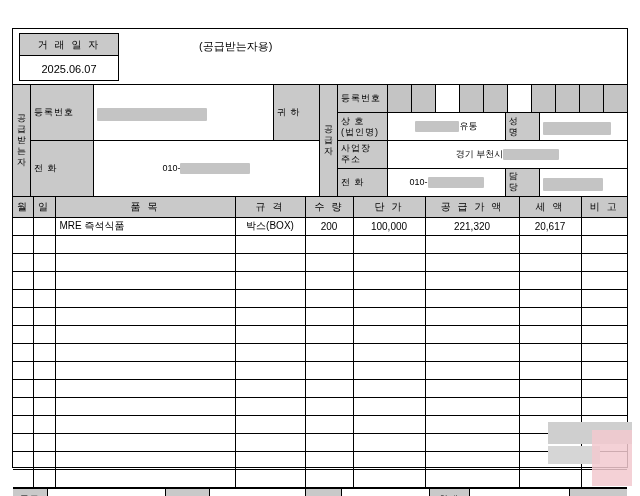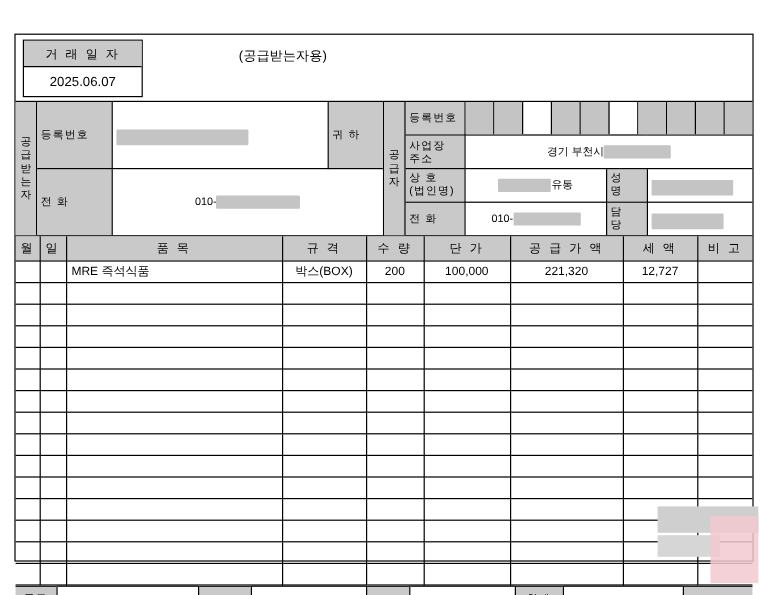--- a/index.html
+++ b/index.html
@@ -294,33 +294,33 @@
                     <i class="fill"></i>
                     <i></i>
                     <i class="fill"></i>
                     <i class="fill"></i>
                     <i class="fill"></i>
                     <i class="fill"></i>
               </span>
             </td>
           </tr>
           <tr>
+            <td class="lbl">상 호<br>(법인명)</td>
+            <td class="val center">
+              <span class="redact" style="width:44px;"></span><span>유통</span>
+            </td>
+            <td class="lbl">성<br>명</td>
+            <td class="val last">
+              <span class="redact tall" style="width:68px;margin-top:4px;"></span>
+            </td>
+          </tr>
+          <tr>
             <td class="lbl">사업장<br>주소</td>
             <td class="val center last" colspan="3">
               <span>경기 부천시</span><span class="redact" style="width:56px;"></span>
-            </td>
-          </tr>
-          <tr>
-            <td class="lbl">상 호<br>(법인명)</td>
-            <td class="val center">
-              <span class="redact" style="width:44px;"></span><span>유통</span>
-            </td>
-            <td class="lbl">성<br>명</td>
-            <td class="val last">
-              <span class="redact tall" style="width:68px;margin-top:4px;"></span>
             </td>
           </tr>
           <tr>
             <td class="lbl">전 화</td>
             <td class="val center">
               <span>010-</span><span class="redact" style="width:56px;"></span>
             </td>
             <td class="lbl">담<br>당</td>
             <td class="val last">
               <span class="redact tall" style="width:60px;margin-top:4px;"></span>
@@ -358,21 +358,21 @@
       </thead>
       <tbody id="items-body">
           <tr>
             <td class="c"></td>
             <td class="c"></td>
             <td class="">MRE 즉석식품</td>
             <td class="c">박스(BOX)</td>
             <td class="c" style="text-align: center;">200</td>
             <td class="r" style="text-align: center;">100,000</td>
             <td class="r" style="text-align: center;">221,320</td>
-            <td class="r" style="text-align: center;">12,727</td>
+            <td class="r" style="text-align: center;">20,617</td>
             <td class="lastcol"></td>
           </tr>
           <tr>
             <td class="c"></td>
             <td class="c"></td>
             <td class=""></td>
             <td class="c"></td>
             <td class="c" style="text-align: center;"></td>
             <td class="r" style="text-align: center;"></td>
             <td class="r" style="text-align: center;"></td>

